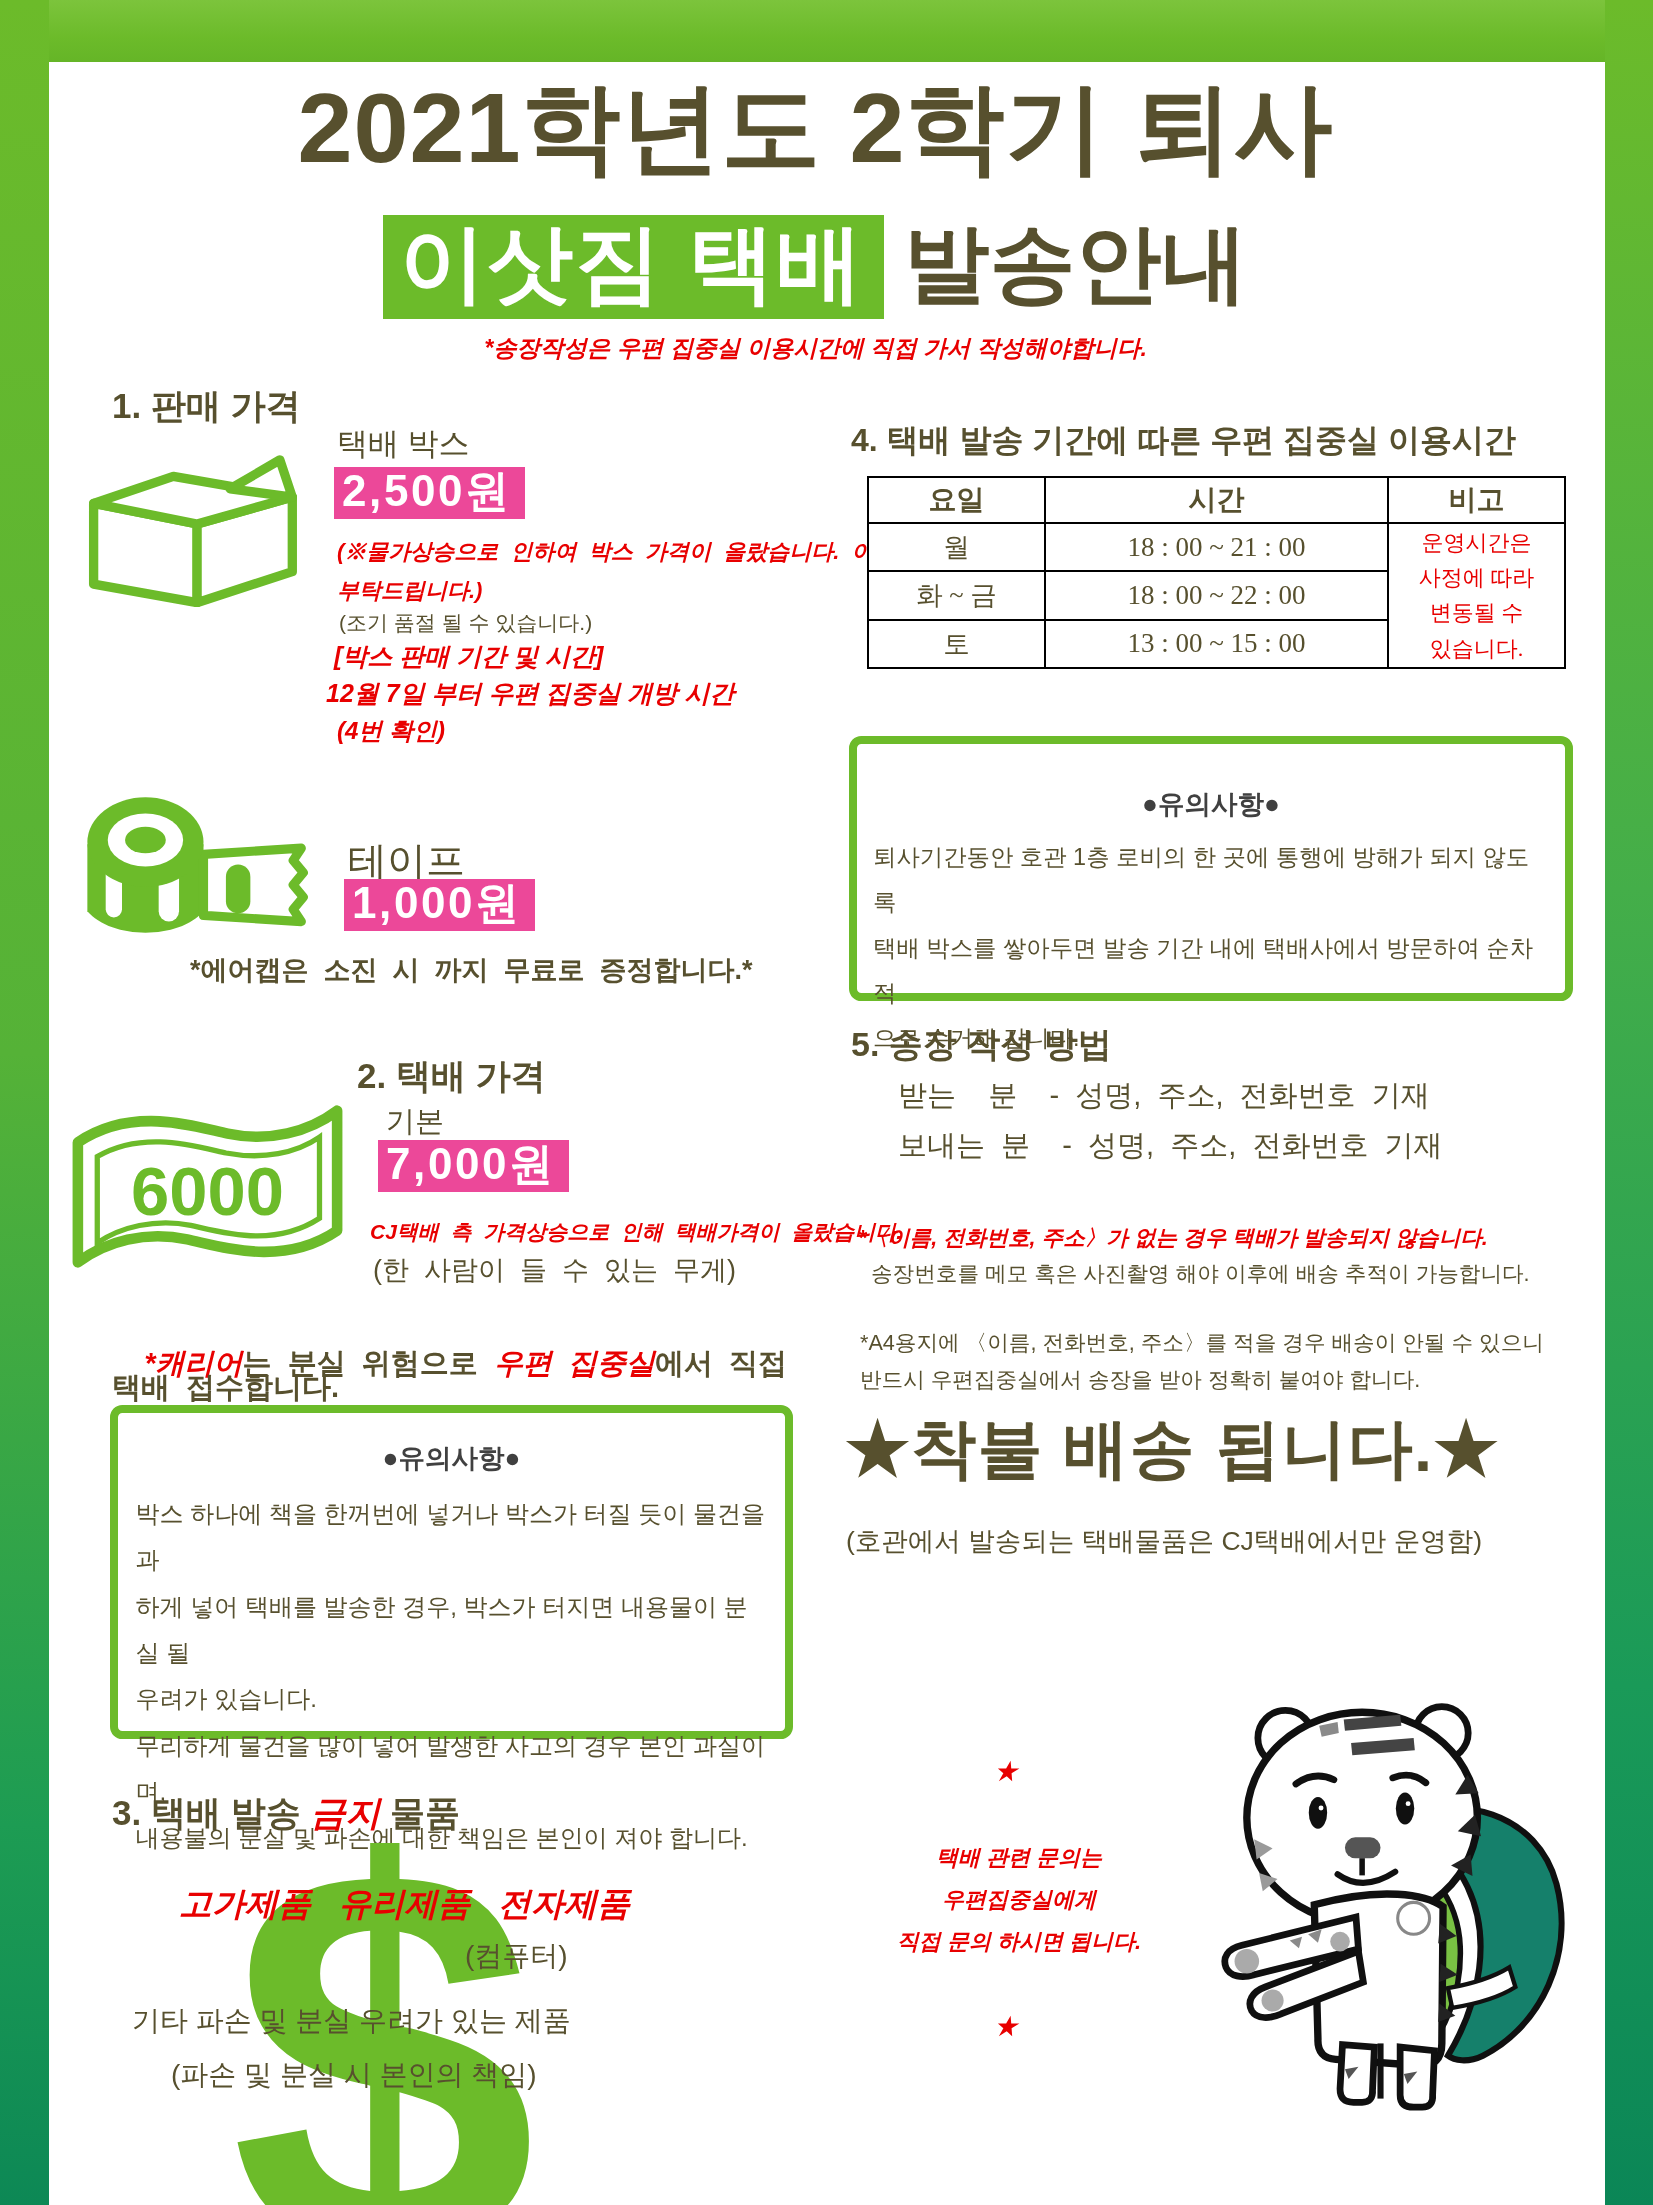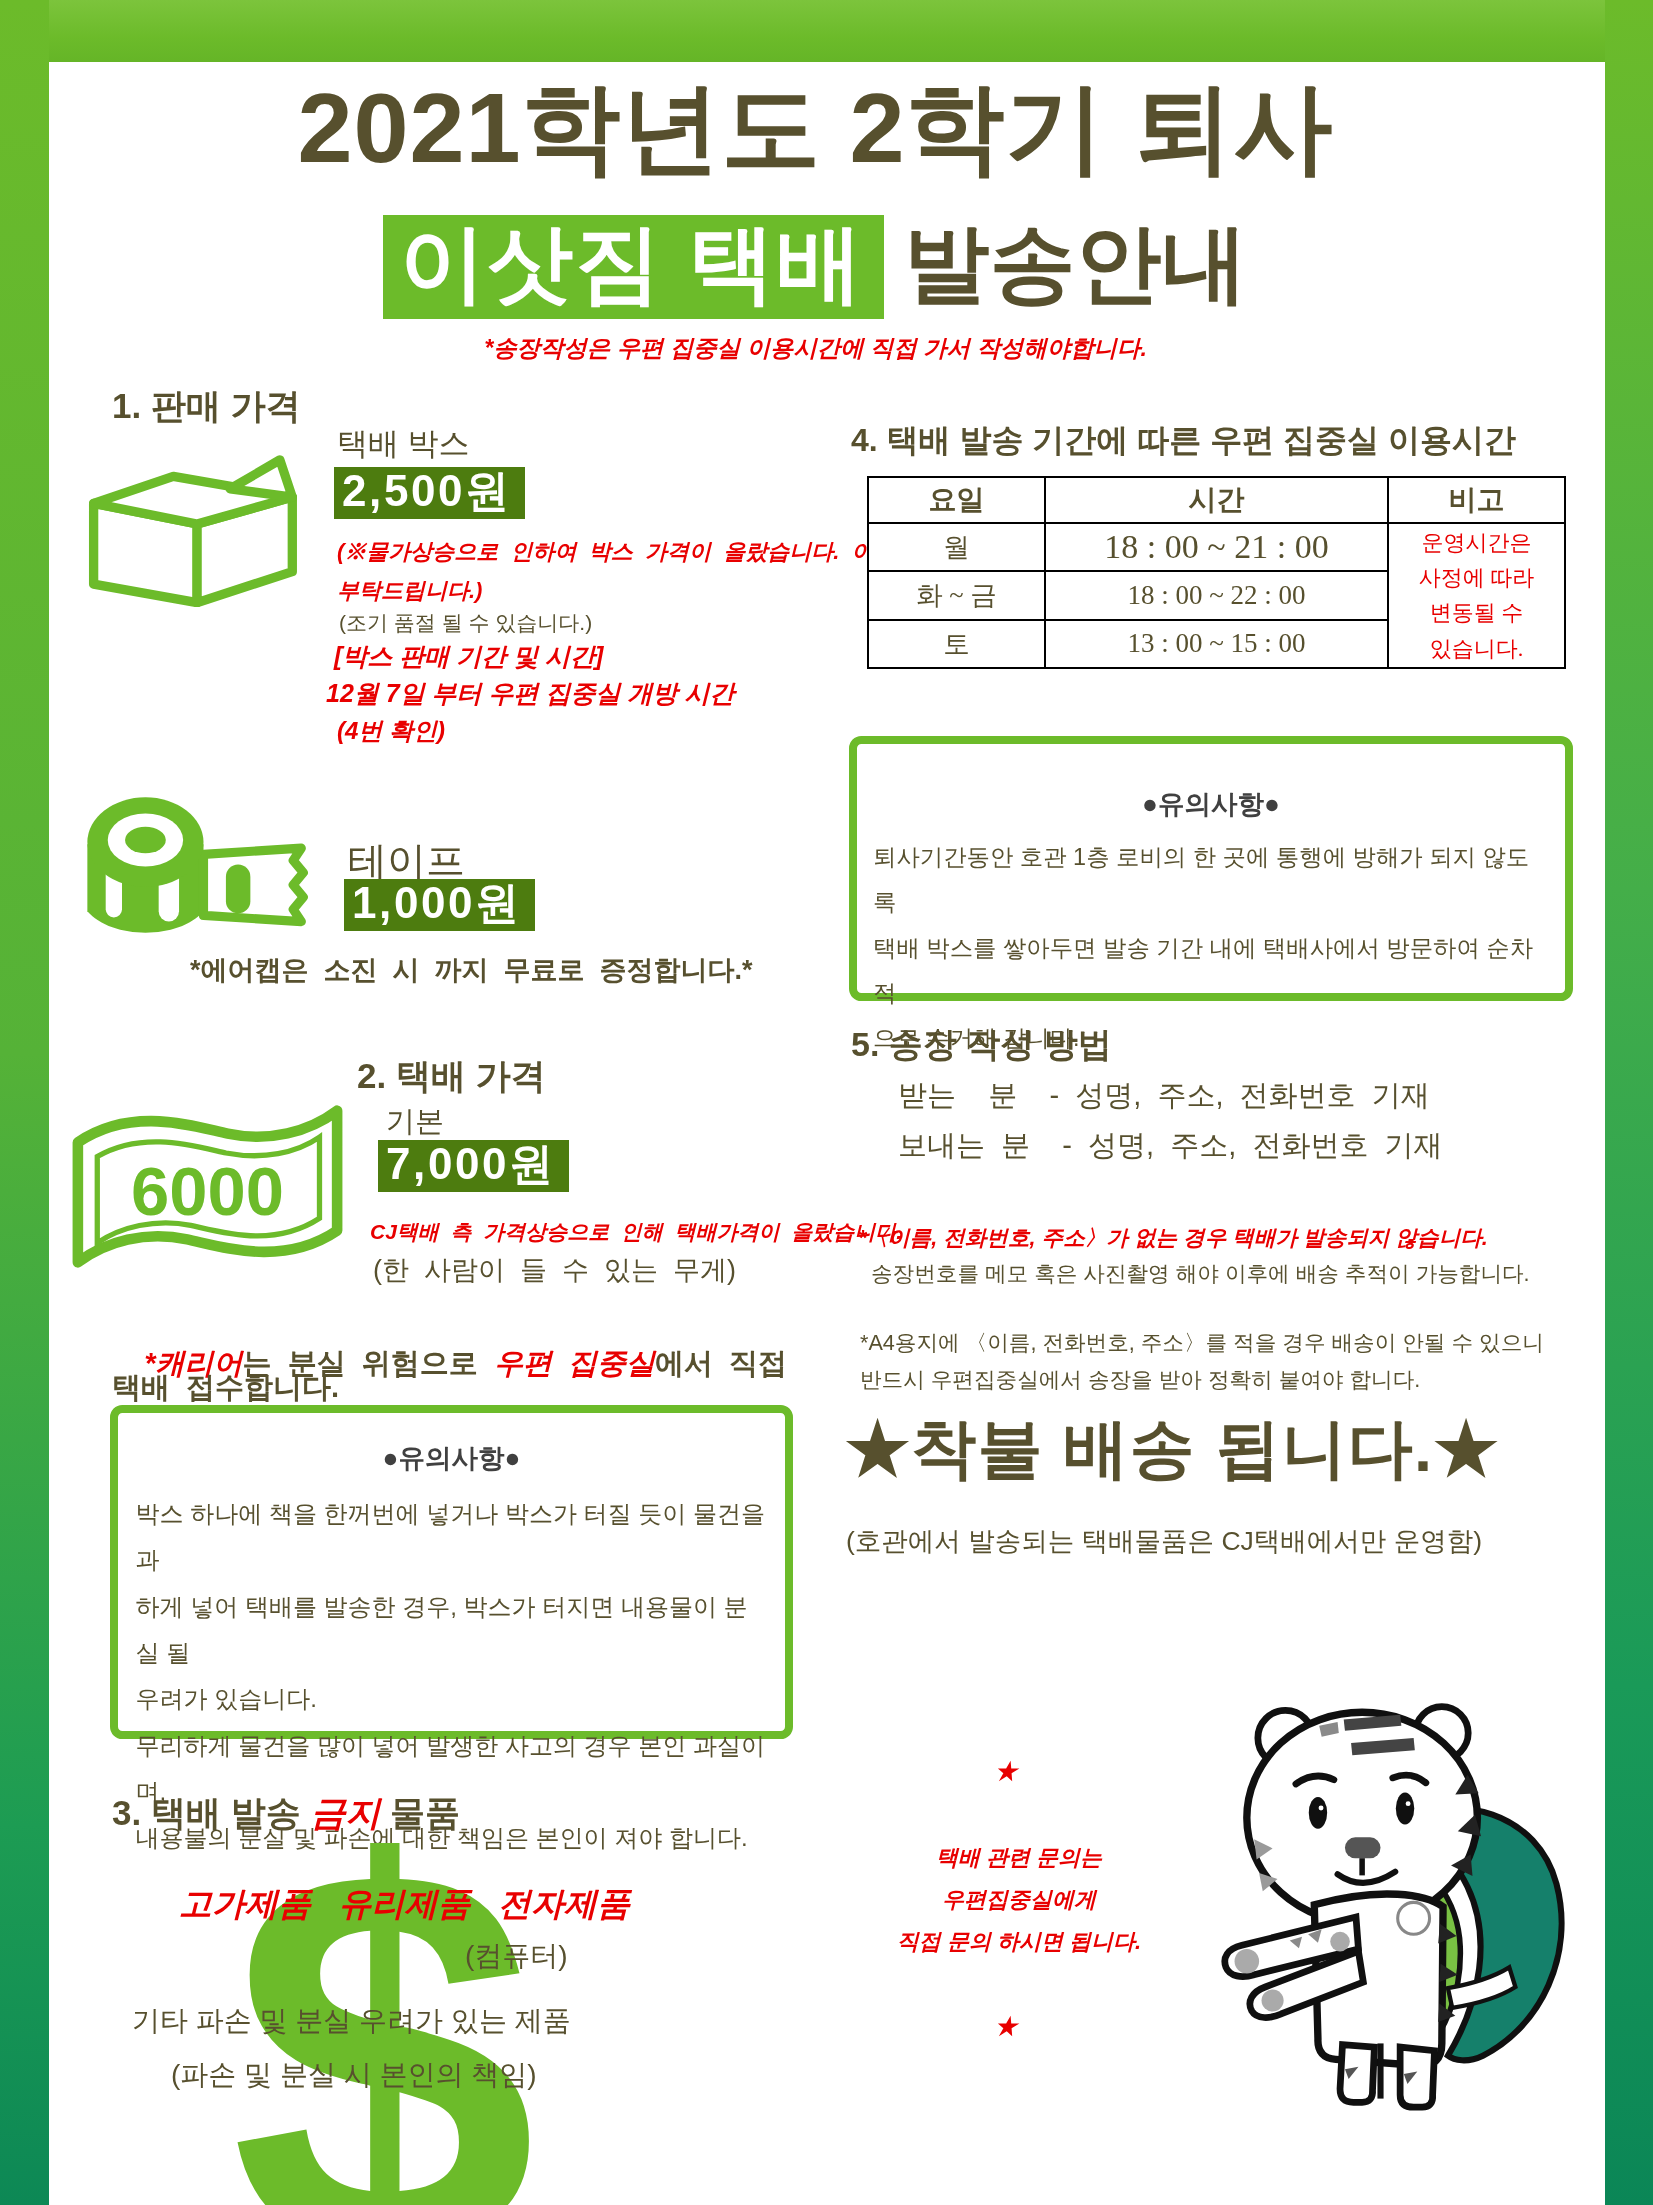--- a/index.html
+++ b/index.html
@@ -5,21 +5,21 @@
   html,body{margin:0;padding:0;}
   .canvas{position:relative;width:1654px;height:2340px;background:#ffffff;overflow:hidden;
           font-family:"Liberation Sans",sans-serif;color:#57502e;}
   .abs{position:absolute;}
   .dark{color:#57502e;}
   .red{color:#e80000;font-style:italic;}
   .lime{color:#6cbb2a;}
   .bold{font-weight:bold;}
   .center{text-align:center;}
   .pre{white-space:pre;}
-  .badge{display:inline-block;background:#4d7c0f;color:#ffffff;font-weight:bold;
+  .badge{display:inline-block;background:#ec4899;color:#ffffff;font-weight:bold;
          padding:1.8px 13.2px 6.2px 8px;letter-spacing:2.6px;line-height:1.0;}
   .sub-badge{display:inline-block;background:#6cbb2a;color:#ffffff;font-weight:800;
          padding:5.3px 19.4px 13.2px 16px;letter-spacing:1.8px;line-height:1.0;}
   .notice-box{position:absolute;border:8.8px solid #6cbb2a;border-radius:12.3px;background:#ffffff;box-sizing:border-box;}
   .notice-title{text-align:center;font-size:26.5px;font-weight:bold;color:#404040;}
   .notice-body{font-size:24px;color:#57502e;}
   .notice-body div{line-height:1.93;}
   .dotted{border-bottom:3.1px dotted #222222;padding-bottom:6.2px;width:-moz-fit-content;width:fit-content;}
   table.sched{border-collapse:collapse;table-layout:fixed;background:#ffffff;}
   table.sched th,table.sched td{border:2.2px solid #000000;text-align:center;vertical-align:middle;
@@ -133,21 +133,21 @@
         <col style="width:177px">
       </colgroup>
     <tbody>
         <tr style="height:46px;">
       <th style="font-size:28px;">요일</th>
       <th style="font-size:28px;">시간</th>
       <th style="font-size:28px;">비고</th>
     </tr>
     <tr style="height:47px;">
       <td style="font-size:26.5px;">월</td>
-      <td style="font-size:34px;">18 : 00 ~ 21 : 00</td>
+      <td style="font-size:27px;">18 : 00 ~ 21 : 00</td>
       <td rowspan="3" style="color:#e80000;font-size:22px;line-height:1.6;">
         <div>운영시간은</div>
         <div>사정에 따라</div>
         <div>변동될 수</div>
         <div>있습니다.</div>
       </td>
     </tr>
     <tr style="height:47px;">
       <td style="font-size:26.5px;">화 ~ 금</td>
       <td style="font-size:27px;">18 : 00 ~ 22 : 00</td>

